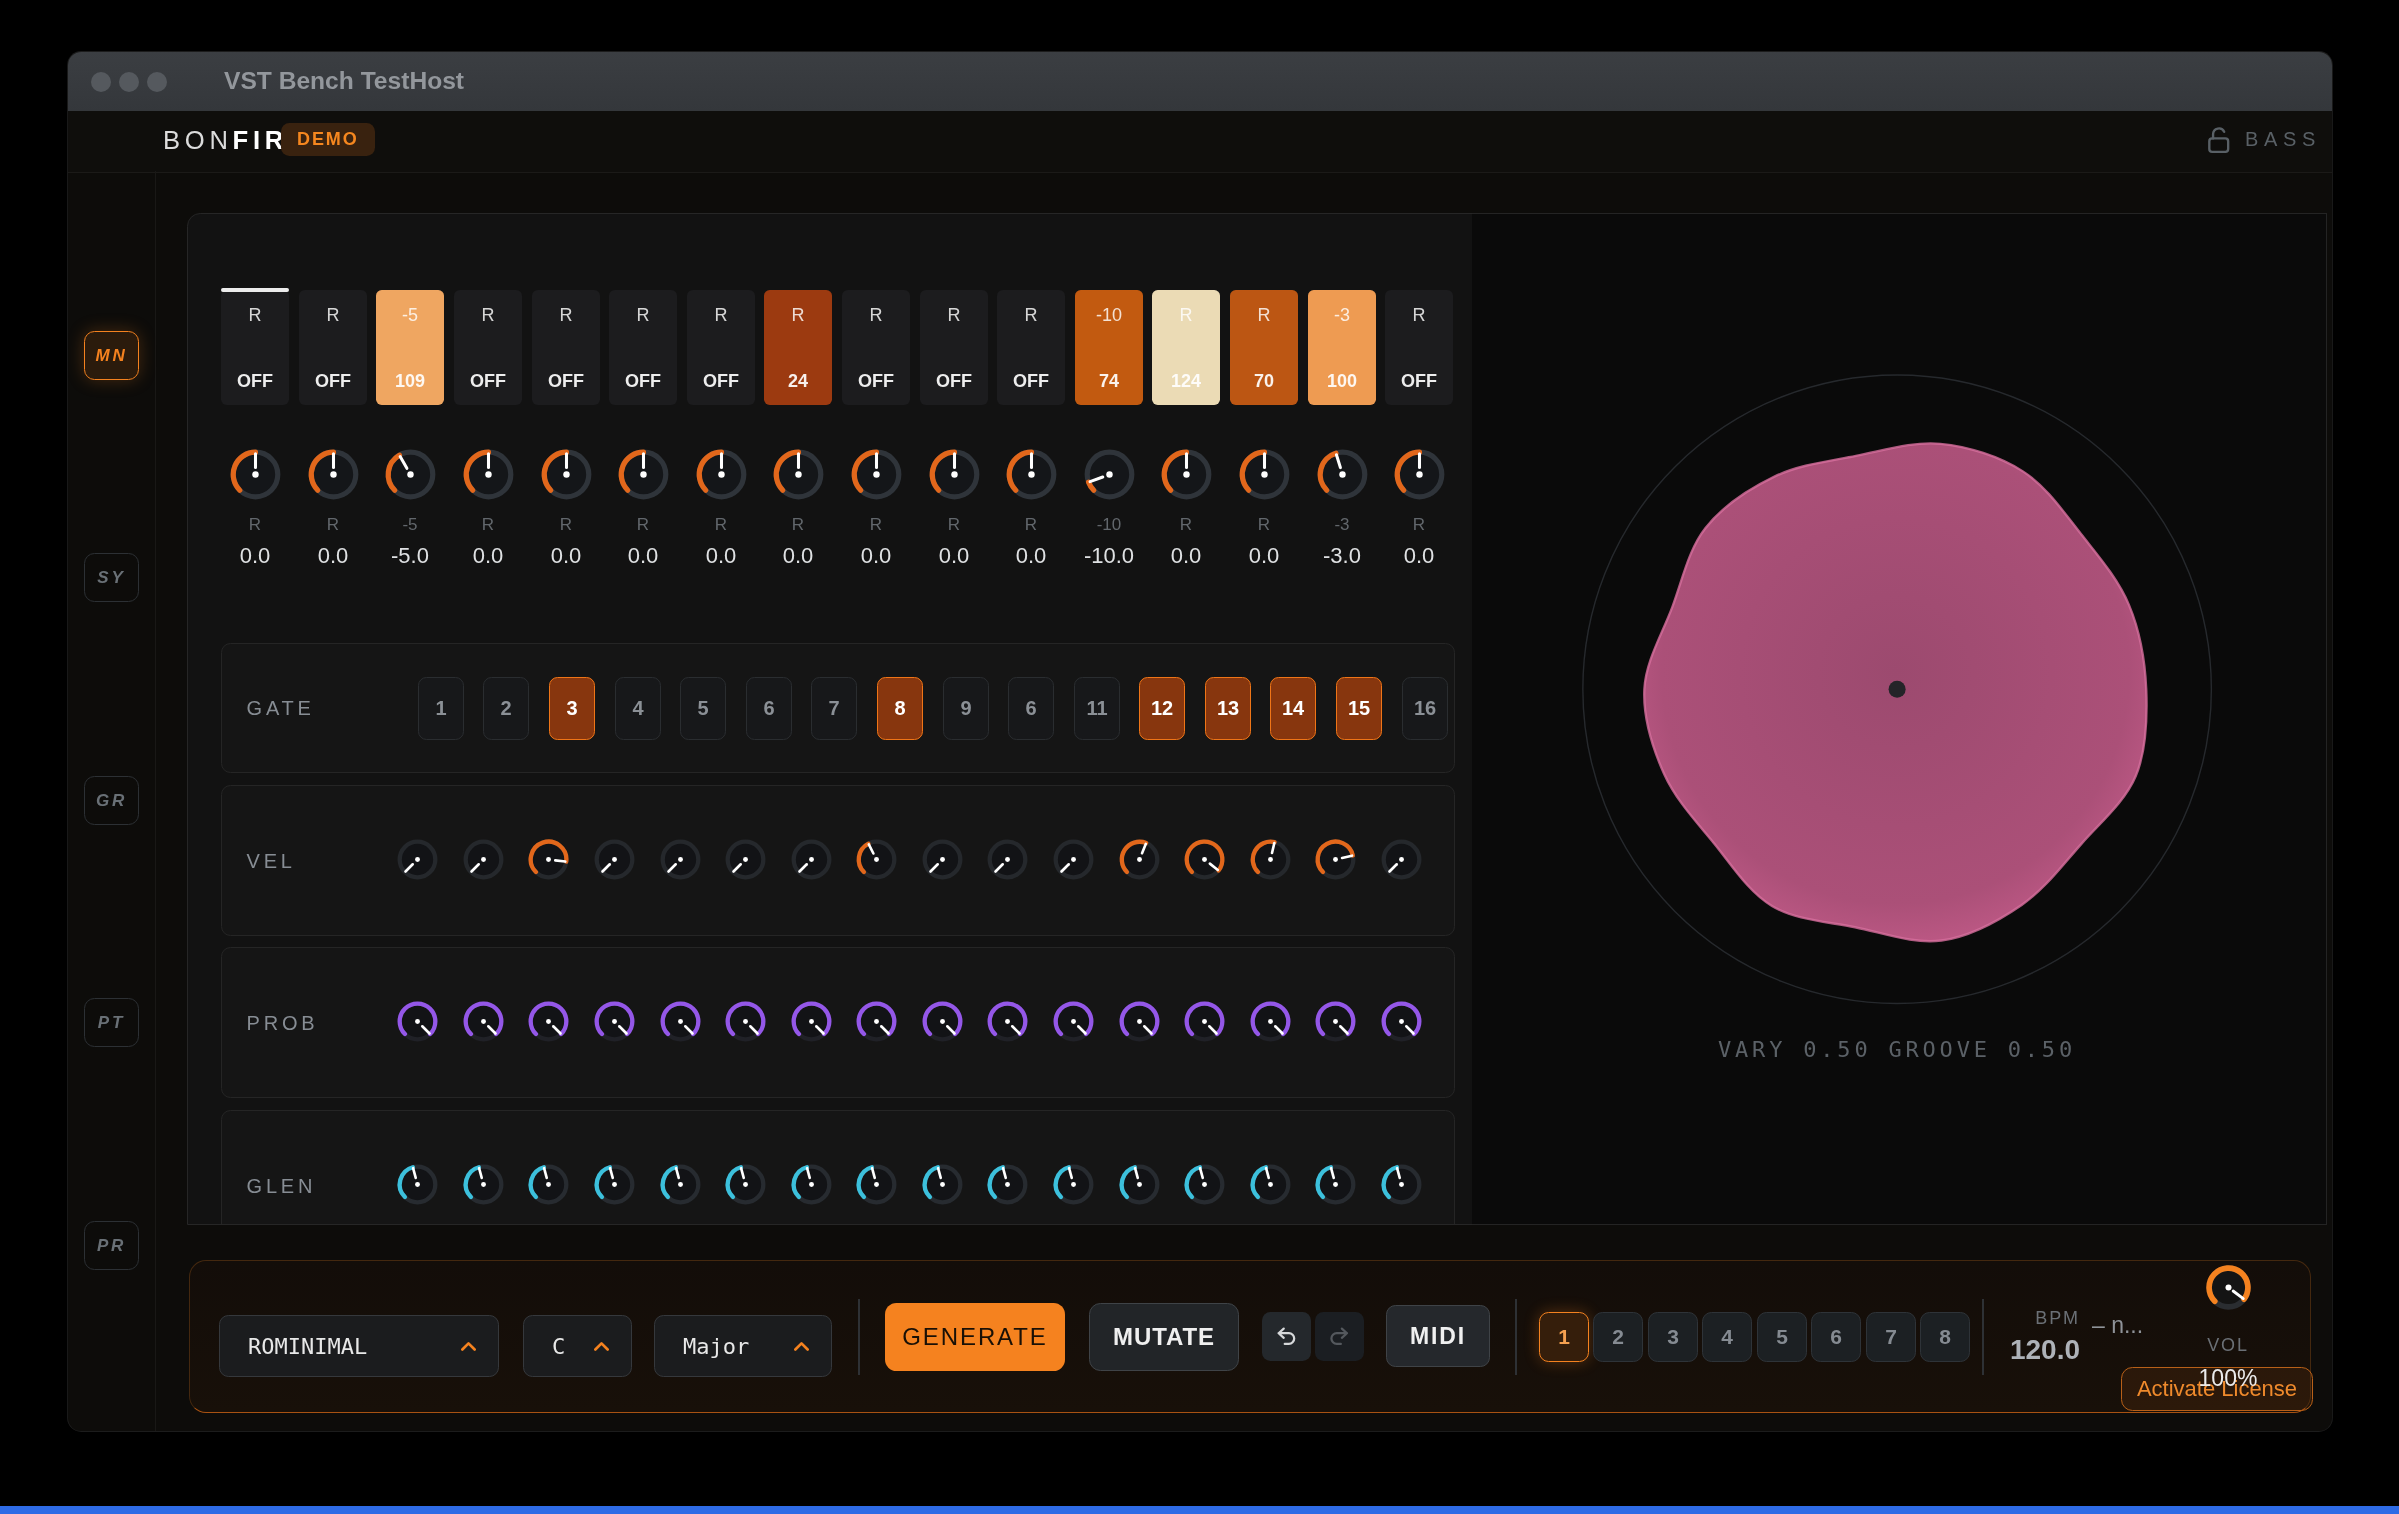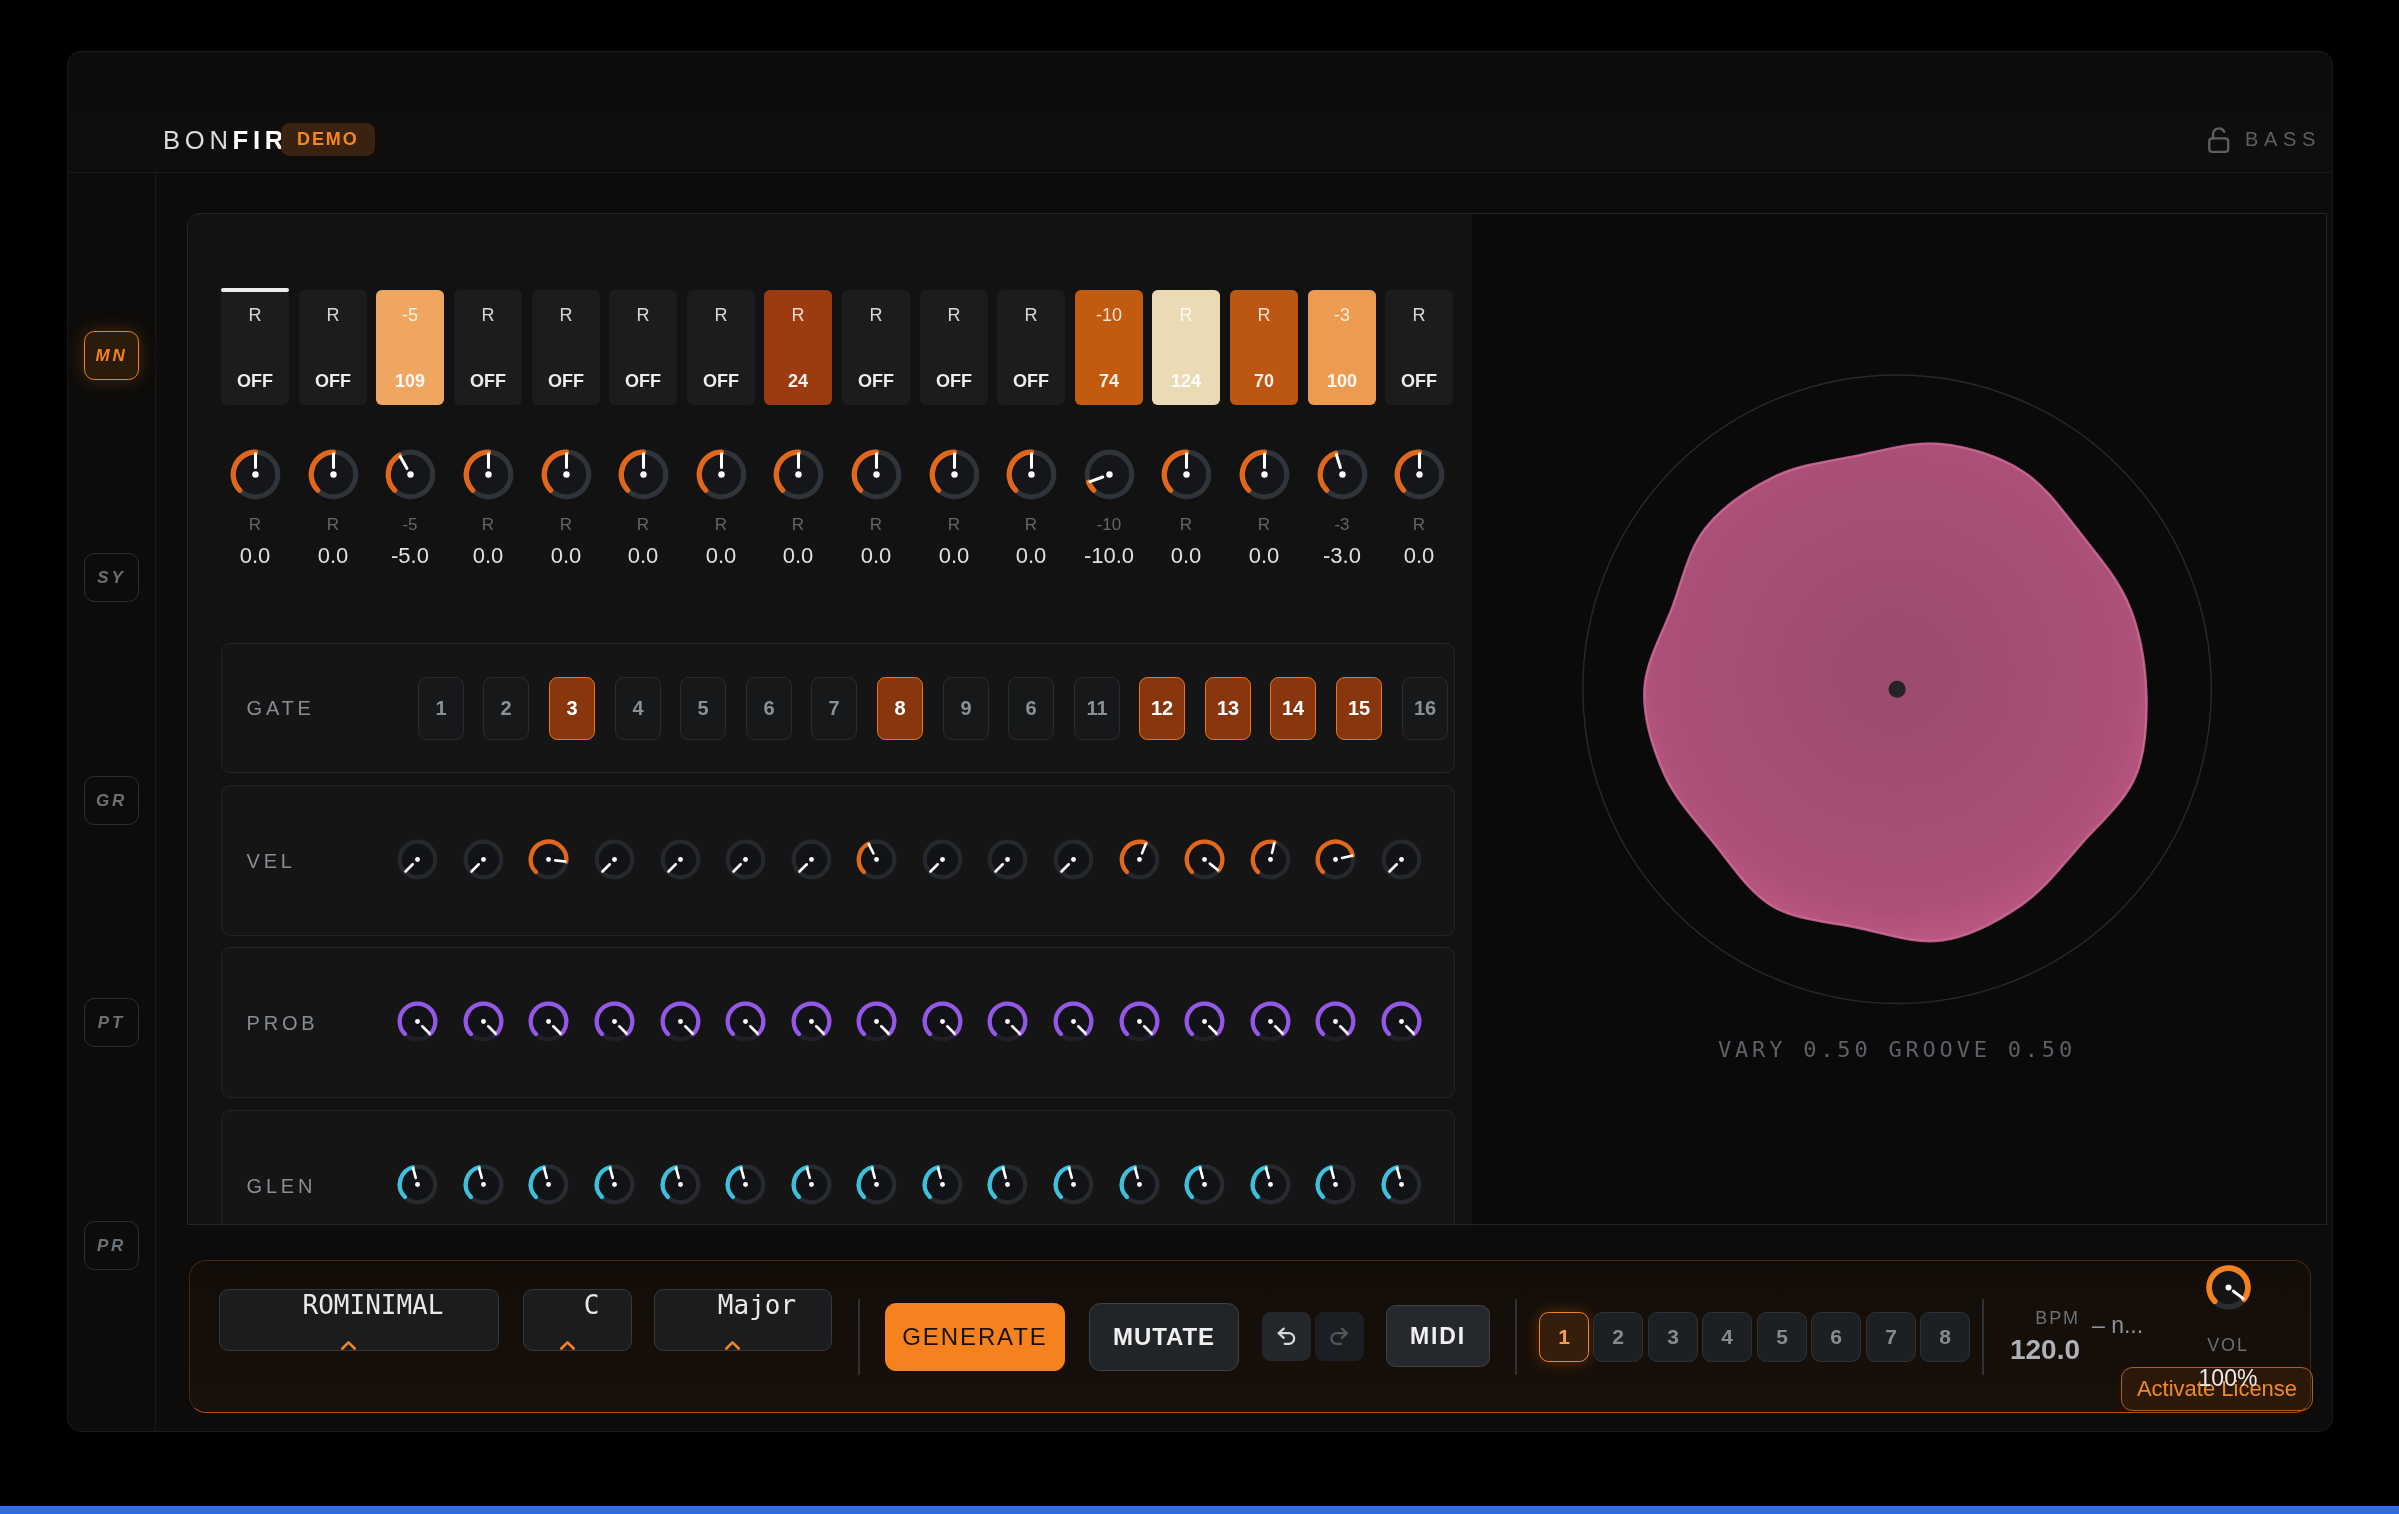--- a/index.html
+++ b/index.html
@@ -47,23 +47,23 @@
   .rk{position:absolute;}
   
   .vizpanel{position:absolute;left:1404px;top:161px;width:854px;height:1010px;background:#0a0a0a;
             border:0.9px solid #242424;border-left:none;overflow:hidden;}
   .vizcaption{position:absolute;left:0;top:823px;width:850px;text-align:center;
               font-family:"DejaVu Sans Mono",monospace;font-size:22px;letter-spacing:3.8px;color:#5b6167;}
   
   .footer{position:absolute;left:121px;top:1208px;width:2120px;height:151px;border-radius:17px;
           border:1.9px solid #44280f;border-bottom-color:#a85212;
           background:linear-gradient(180deg,#130d09,#181009);}
-  .sel{position:absolute;top:28px;height:62px;display:flex;align-items:center;background:#1b1c1e;
+  .sel{position:absolute;top:54px;height:62px;display:flex;align-items:center;background:#1b1c1e;
        border:1.4px solid #35383c;border-radius:9.5px;color:#e8e8e8;
-       font-family:"DejaVu Sans Mono",monospace;font-size:26px;box-sizing:border-box;flex-direction:column;}
+       font-family:"DejaVu Sans Mono",monospace;font-size:22px;box-sizing:border-box;}
   .sel .sl{flex:1;padding-left:28px;}
   .sel svg{margin-right:21px;}
   .vdiv{position:absolute;top:38px;width:1.9px;height:76px;background:#2e3135;}
   .btn{position:absolute;display:flex;align-items:center;justify-content:center;box-sizing:border-box;}
   .generate{left:695px;top:42px;width:180px;height:68px;background:#f5821f;border-radius:11.4px;
             color:#191006;font-size:24px;font-weight:normal;letter-spacing:1.9px;}
   .mutate{left:899px;top:42px;width:150px;height:68px;background:#222528;border:1.4px solid #3f4347;border-radius:11.4px;
           color:#efefef;font-size:24px;font-weight:bold;letter-spacing:0.9px;}
   .undo{left:1072px;top:51px;width:49px;height:49px;background:#24282c;border-radius:8.5px;}
   .redo{left:1125px;top:51px;width:49px;height:49px;background:#1b1e22;border-radius:8.5px;}
@@ -83,20 +83,26 @@
             border:1.4px solid #b86018;background:rgba(150,75,20,.16);color:#ef8a2c;font-size:22px;
             display:flex;align-items:center;justify-content:center;box-sizing:border-box;}
   .bluebar{position:absolute;left:0;right:0;bottom:0;height:8.5px;background:#2e6be6;}
 </style>
 </head>
 <body>
 
 <div class="stage">
   <div class="window">
 
+    <div class="titlebar">
+      <span class="light" style="left:23px"></span>
+      <span class="light" style="left:51px"></span>
+      <span class="light" style="left:79px"></span>
+      <span class="wtitle">VST Bench TestHost</span>
+    </div>
 
     <div class="phead">
       <div class="brand"><span class="bon">BON</span><span class="fire">FIRE</span><span class="branddot"></span></div>
       <div class="demo">DEMO</div>
       <svg class="lock" width="28" height="32" viewBox="0 0 26 29">
         <path d="M7.5 13 V9 A5.4 5.4 0 0 1 17.8 6.9" fill="none" stroke="#596066" stroke-width="2.2" stroke-linecap="round"></path>
         <rect x="4" y="13" width="17.5" height="12.5" rx="2.6" fill="none" stroke="#596066" stroke-width="2.2"></rect>
       </svg>
       <span class="presetname">BASS</span>
     </div>

